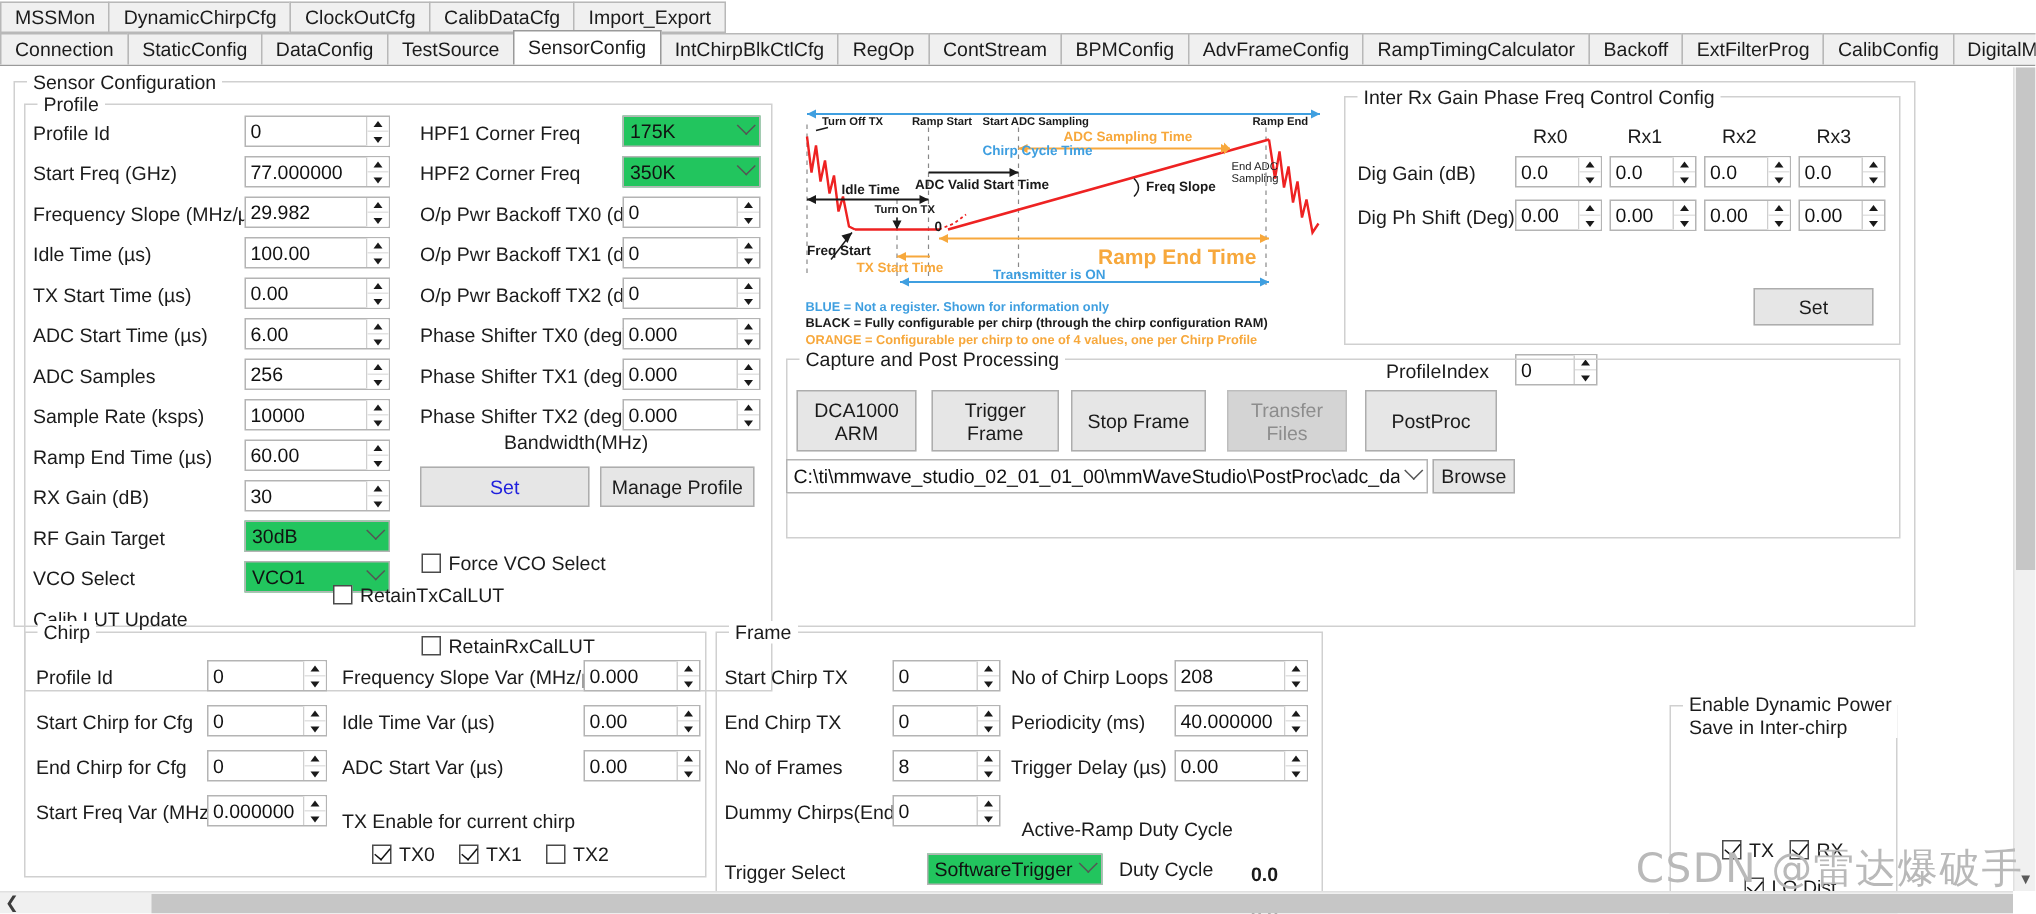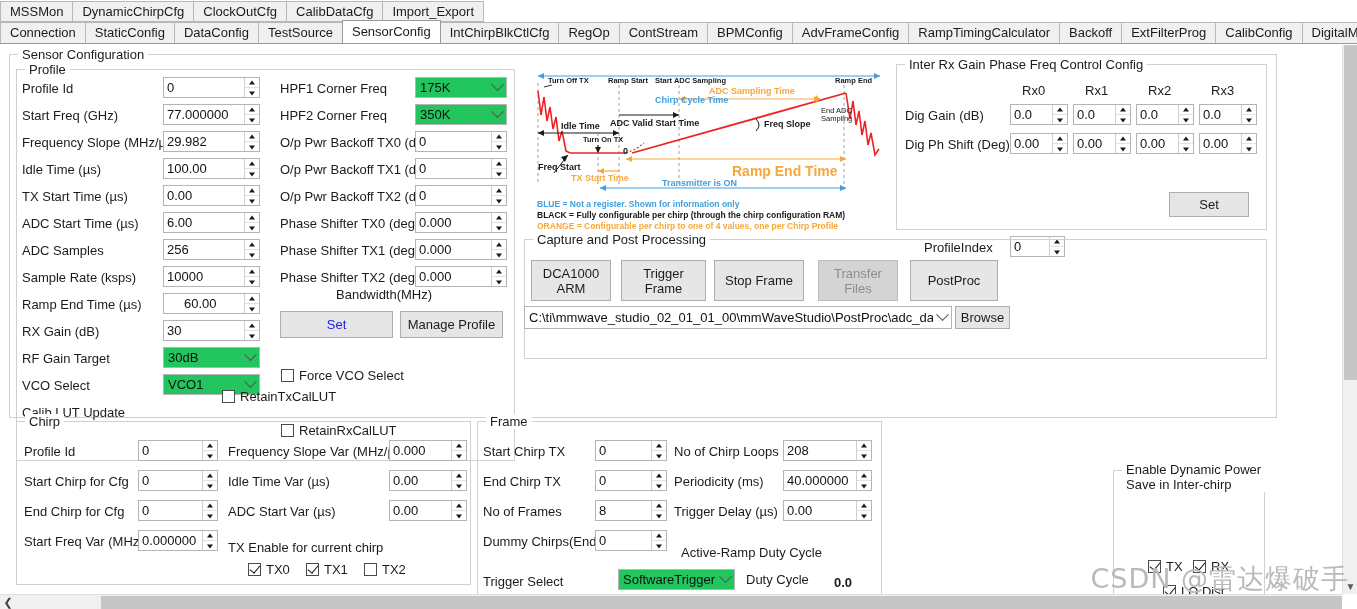--- a/index.html
+++ b/index.html
@@ -240,21 +240,21 @@
         </div>
         <span class="lbl" style="left:22px; top:225px;">Sample Rate (ksps)</span>
         <div class="spin" style="left:163px; top:221px; width:97px;">
           <span class="val">10000</span>
           <span class="arrows">
             <span class="up"></span>
             <span class="dn"></span>
           </span>
         </div>
         <span class="lbl" style="left:22px; top:252px;">Ramp End Time (µs)</span>
-        <div class="spin" style="left:163px; top:248px; width:97px;padding-left:17px;">
+        <div class="spin" style="left:163px; top:248px; width:97px;">
           <span class="val">60.00</span>
           <span class="arrows">
             <span class="up"></span>
             <span class="dn"></span>
           </span>
         </div>
         <span class="lbl" style="left:22px; top:279px;">RX Gain (dB)</span>
         <div class="spin" style="left:163px; top:275px; width:97px;">
           <span class="val">30</span>
           <span class="arrows">

